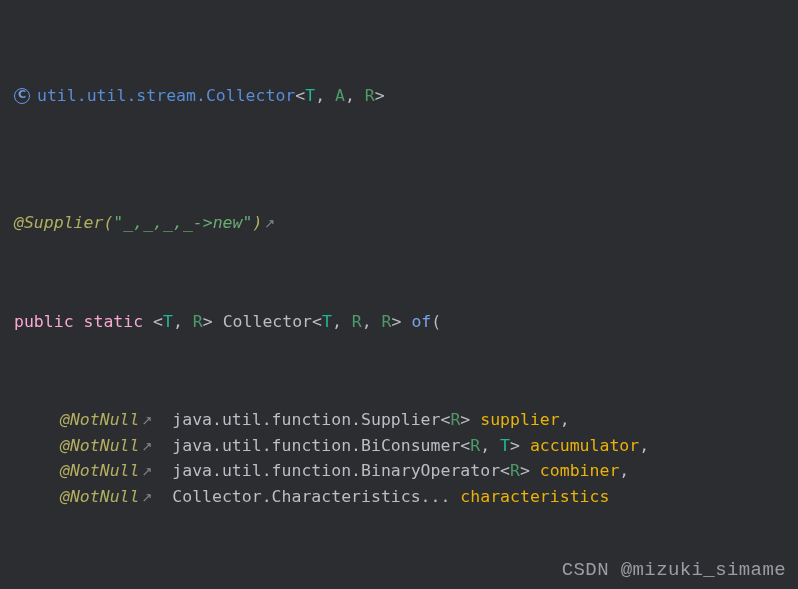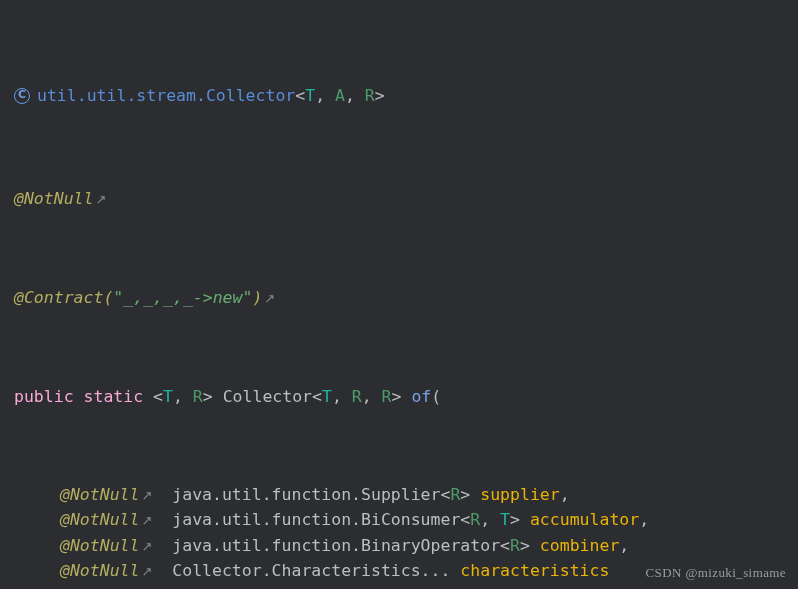--- a/index.html
+++ b/index.html
@@ -67,39 +67,38 @@
     font-family: "DejaVu Sans", sans-serif;
     font-size: 13px;
     padding-left: 2px;
   }
 
   
   .watermark {
     position: absolute;
     right: 12px;
     bottom: 8px;
-    font-family: Liberation Serif, serif;
-    font-size: 13px;
+    font-family: Liberation Mono, monospace;
+    font-size: 19px;
     color: #9a9da3;
     letter-spacing: 0.4px;
   }
 </style>
 </head>
 <body>
 
 <div class="signature">
 
   <div class="header-line">
     <span class="iface-icon">C</span>
     <span class="sig-line"><span class="fqn">util.util.stream.Collector</span><span class="t-punct">&lt;</span><span class="t-generic-t">T</span><span class="t-punct">, </span><span class="t-generic-a">A</span><span class="t-punct">, </span><span class="t-generic-r">R</span><span class="t-punct">&gt;</span></span>
   </div>
 
-  <div class="sig-line"><span class="t-anno">@NotNull</span><span class="link-arrow">↗</span></div>
 
-  <div class="sig-line"><span class="t-anno">@Contract(</span><span class="t-string">"_,_,_,_-&gt;new"</span><span class="t-anno">)</span><span class="link-arrow">↗</span></div>
+  <div class="sig-line"><span class="t-anno">@Supplier(</span><span class="t-string">"_,_,_,_-&gt;new"</span><span class="t-anno">)</span><span class="link-arrow">↗</span></div>
 
   <div class="sig-line"><span class="t-kw">public static</span><span class="t-punct"> </span><span class="t-punct">&lt;</span><span class="t-generic-t">T</span><span class="t-punct">, </span><span class="t-generic-r">R</span><span class="t-punct">&gt;</span><span class="t-punct"> </span><span class="t-type">Collector</span><span class="t-punct">&lt;</span><span class="t-generic-t">T</span><span class="t-punct">, </span><span class="t-generic-r">R</span><span class="t-punct">, </span><span class="t-generic-r">R</span><span class="t-punct">&gt;</span><span class="t-punct"> </span><span class="t-method">of</span><span class="t-paren">(</span></div>
 
   <div><div class="sig-line indent"><span class="t-anno">@NotNull</span><span class="link-arrow">↗</span><span class="t-punct">  </span><span class="t-type">java.util.function.Supplier</span><span class="t-punct">&lt;</span><span class="t-generic-r">R</span><span class="t-punct">&gt;</span><span class="t-punct"> </span><span class="t-param">supplier</span><span class="t-punct">,</span></div><div class="sig-line indent"><span class="t-anno">@NotNull</span><span class="link-arrow">↗</span><span class="t-punct">  </span><span class="t-type">java.util.function.BiConsumer</span><span class="t-punct">&lt;</span><span class="t-generic-r">R</span><span class="t-punct">, </span><span class="t-generic-t">T</span><span class="t-punct">&gt;</span><span class="t-punct"> </span><span class="t-param">accumulator</span><span class="t-punct">,</span></div><div class="sig-line indent"><span class="t-anno">@NotNull</span><span class="link-arrow">↗</span><span class="t-punct">  </span><span class="t-type">java.util.function.BinaryOperator</span><span class="t-punct">&lt;</span><span class="t-generic-r">R</span><span class="t-punct">&gt;</span><span class="t-punct"> </span><span class="t-param">combiner</span><span class="t-punct">,</span></div><div class="sig-line indent"><span class="t-anno">@NotNull</span><span class="link-arrow">↗</span><span class="t-punct">  </span><span class="t-type">Collector.Characteristics...</span><span class="t-punct"> </span><span class="t-param">characteristics</span></div></div>
 
   
 </div>
 
 <div class="watermark">CSDN @mizuki_simame</div>
 

